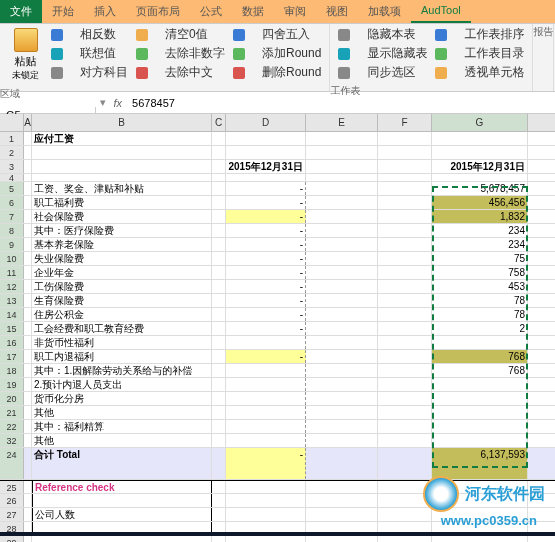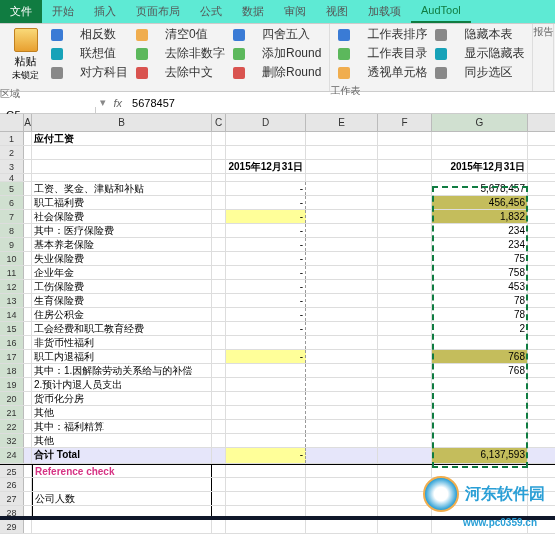--- a/index.html
+++ b/index.html
@@ -1,18 +1,18 @@
 <!DOCTYPE html>
 <html><head>
 <meta charset="utf-8">
 <style>
 * { margin: 0; padding: 0; box-sizing: border-box; font-family: "Microsoft YaHei", sans-serif; }
 body { width: 555px; height: 542px; overflow: hidden; background: #fff; font-size: 11px; }
 
-.tabs { display: flex; background: #5eead4; height: 24px; border-bottom: 1px solid #ccc; }
+.tabs { display: flex; background: #fdba74; height: 24px; border-bottom: 1px solid #ccc; }
 .tab { padding: 4px 10px; color: #555; cursor: pointer; }
 .tab.file { background: #107c41; color: #fff; }
 .tab.active { color: #107c41; border-bottom: 2px solid #107c41; }
 
 .ribbon { display: flex; background: #f3f3f3; height: 68px; border-bottom: 1px solid #ccc; }
 .ribbon-group { border-right: 1px solid #ddd; display: flex; flex-direction: column; }
 .rg-body { flex: 1; display: flex; padding: 2px 4px; }
 .rg-label { font-size: 10px; color: #666; padding: 1px 0; }
 .paste-btn { display: flex; flex-direction: column; align-items: center; padding: 2px 8px; }
 .paste-icon { width: 24px; height: 24px; background: linear-gradient(#f9d978,#e8a030); border: 1px solid #c08020; border-radius: 2px; margin-bottom: 2px; }
@@ -46,29 +46,29 @@
 .cell { border-right: 1px solid #ddd; font-size: 10px; line-height: 14px; padding: 0 2px; overflow: hidden; white-space: nowrap; }
 .cell.r { text-align: right; }
 .cell.b { font-weight: bold; }
 .cell.yellow { background: #ffff99; }
 .cell.olive { background: #c4bd5c; }
 .cell.magenta { color: #d63384; font-weight: bold; }
 .cell.dash-r { border-right: 1px dashed #999; }
 .row.short { height: 8px; }
 .row.short .rh { line-height: 8px; }
 
-.row.r24 { height: 16px; background: #e6e6fa; }
+.row.r24 { height: 32px; background: #e6e6fa; }
 .row.boxed .cB { border-left: 1px solid #000; border-right: 1px solid #000; }
 
 .marquee { position: absolute; border: 2px dashed #107c41; pointer-events: none; }
 
 .watermark { position: absolute; right: 10px; bottom: 30px; display: flex; align-items: center; gap: 6px; }
 .wm-logo { width: 36px; height: 36px; border-radius: 50%; background: radial-gradient(circle,#fff 30%,#2a9fd6 70%); border: 2px solid #f0ad4e; }
 .wm-text { color: #2a9fd6; font-weight: bold; font-size: 16px; }
-.wm-url { position: absolute; right: 18px; bottom: 14px; color: #2a9fd6; font-size: 10px; font-weight: bold; }
+.wm-url { position: absolute; right: 18px; bottom: 14px; color: #2a9fd6; font-size: 13px; font-weight: bold; }
 </style>
 </head>
 <body>
 
 <div class="tabs">
   <div class="tab file">文件</div>
   <div class="tab">开始</div>
   <div class="tab">插入</div>
   <div class="tab">页面布局</div>
   <div class="tab">公式</div>
@@ -129,44 +129,44 @@
             <span>删除Round</span>
           </div>
       </div>
     </div>
     <div class="rg-label">区域</div>
   </div>
   <div class="ribbon-group">
     <div class="rg-body">
       <div class="cmd-col">
         <div class="cmd">
+            <span class="ico ico-gray"></span>
+            <span>隐藏本表</span>
+          </div>
+        <div class="cmd">
+            <span class="ico ico-teal"></span>
+            <span>显示隐藏表</span>
+          </div>
+        <div class="cmd">
+            <span class="ico ico-gray"></span>
+            <span>同步选区</span>
+          </div>
+      </div>
+      <div class="cmd-col">
+        <div class="cmd">
             <span class="ico ico-blue"></span>
             <span>工作表排序</span>
           </div>
         <div class="cmd">
             <span class="ico ico-green"></span>
             <span>工作表目录</span>
           </div>
         <div class="cmd">
             <span class="ico ico-orange"></span>
             <span>透视单元格</span>
-          </div>
-      </div>
-      <div class="cmd-col">
-        <div class="cmd">
-            <span class="ico ico-gray"></span>
-            <span>隐藏本表</span>
-          </div>
-        <div class="cmd">
-            <span class="ico ico-teal"></span>
-            <span>显示隐藏表</span>
-          </div>
-        <div class="cmd">
-            <span class="ico ico-gray"></span>
-            <span>同步选区</span>
           </div>
       </div>
     </div>
     <div class="rg-label">工作表</div>
   </div>
   <div class="ribbon-group">
     <div class="rg-label">报告</div>
   </div>
 </div>
 

